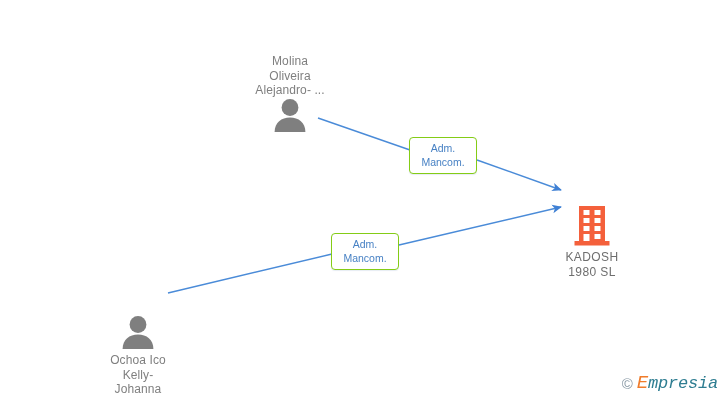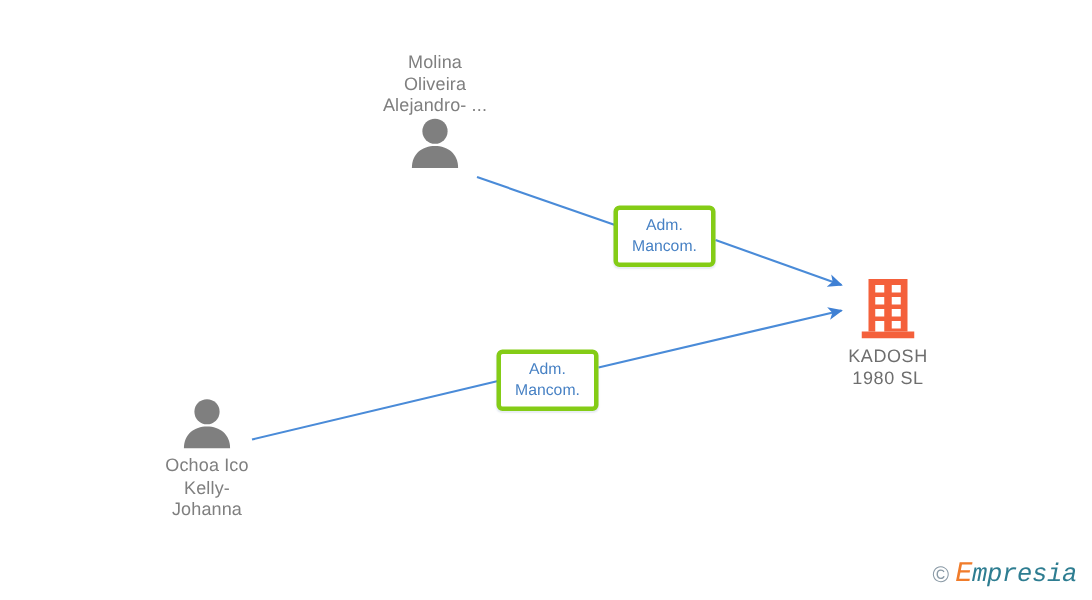--- a/index.html
+++ b/index.html
@@ -26,20 +26,21 @@
     height: 400px;
   }
 
   
   .node {
     position: absolute;
     display: flex;
     flex-direction: column;
     align-items: center;
     width: 140px;
+    margin-top: 20px;
   }
   .node-person { }
   .node-company { }
 
   .person-icon {
     display: block;
     width: 40px;
     height: 34px;
   }
   .company-icon {
@@ -58,29 +59,29 @@
     letter-spacing: 0.1px;
   }
   .node-label.company {
     font-weight: normal;
     color: #6e6e6e;
     letter-spacing: 0.4px;
   }
 
   
   #node-person-1 { left: 220px; top: 30px; }
-  #node-person-2 { left:  68px; top: 265px; }
+  #node-person-2 { left:  68px; top: 295px; }
   #node-company  { left: 522px; top: 186px; }
 
   
   .edge-label {
     position: absolute;
     box-sizing: border-box;
     background: #ffffff;
-    border: 3px solid #84cc16;
+    border: 1px solid #84cc16;
     border-radius: 4px;
     color: #4781c4;
     font-size: 10.5px;
     line-height: 14px;
     text-align: center;
     padding: 3px 7px 4px 7px;
     white-space: pre-line;
     box-shadow: 0 1px 1px rgba(120,150,190,0.18);
   }
   #edge-label-1 { left: 409px; top: 137px; width: 68px; }

